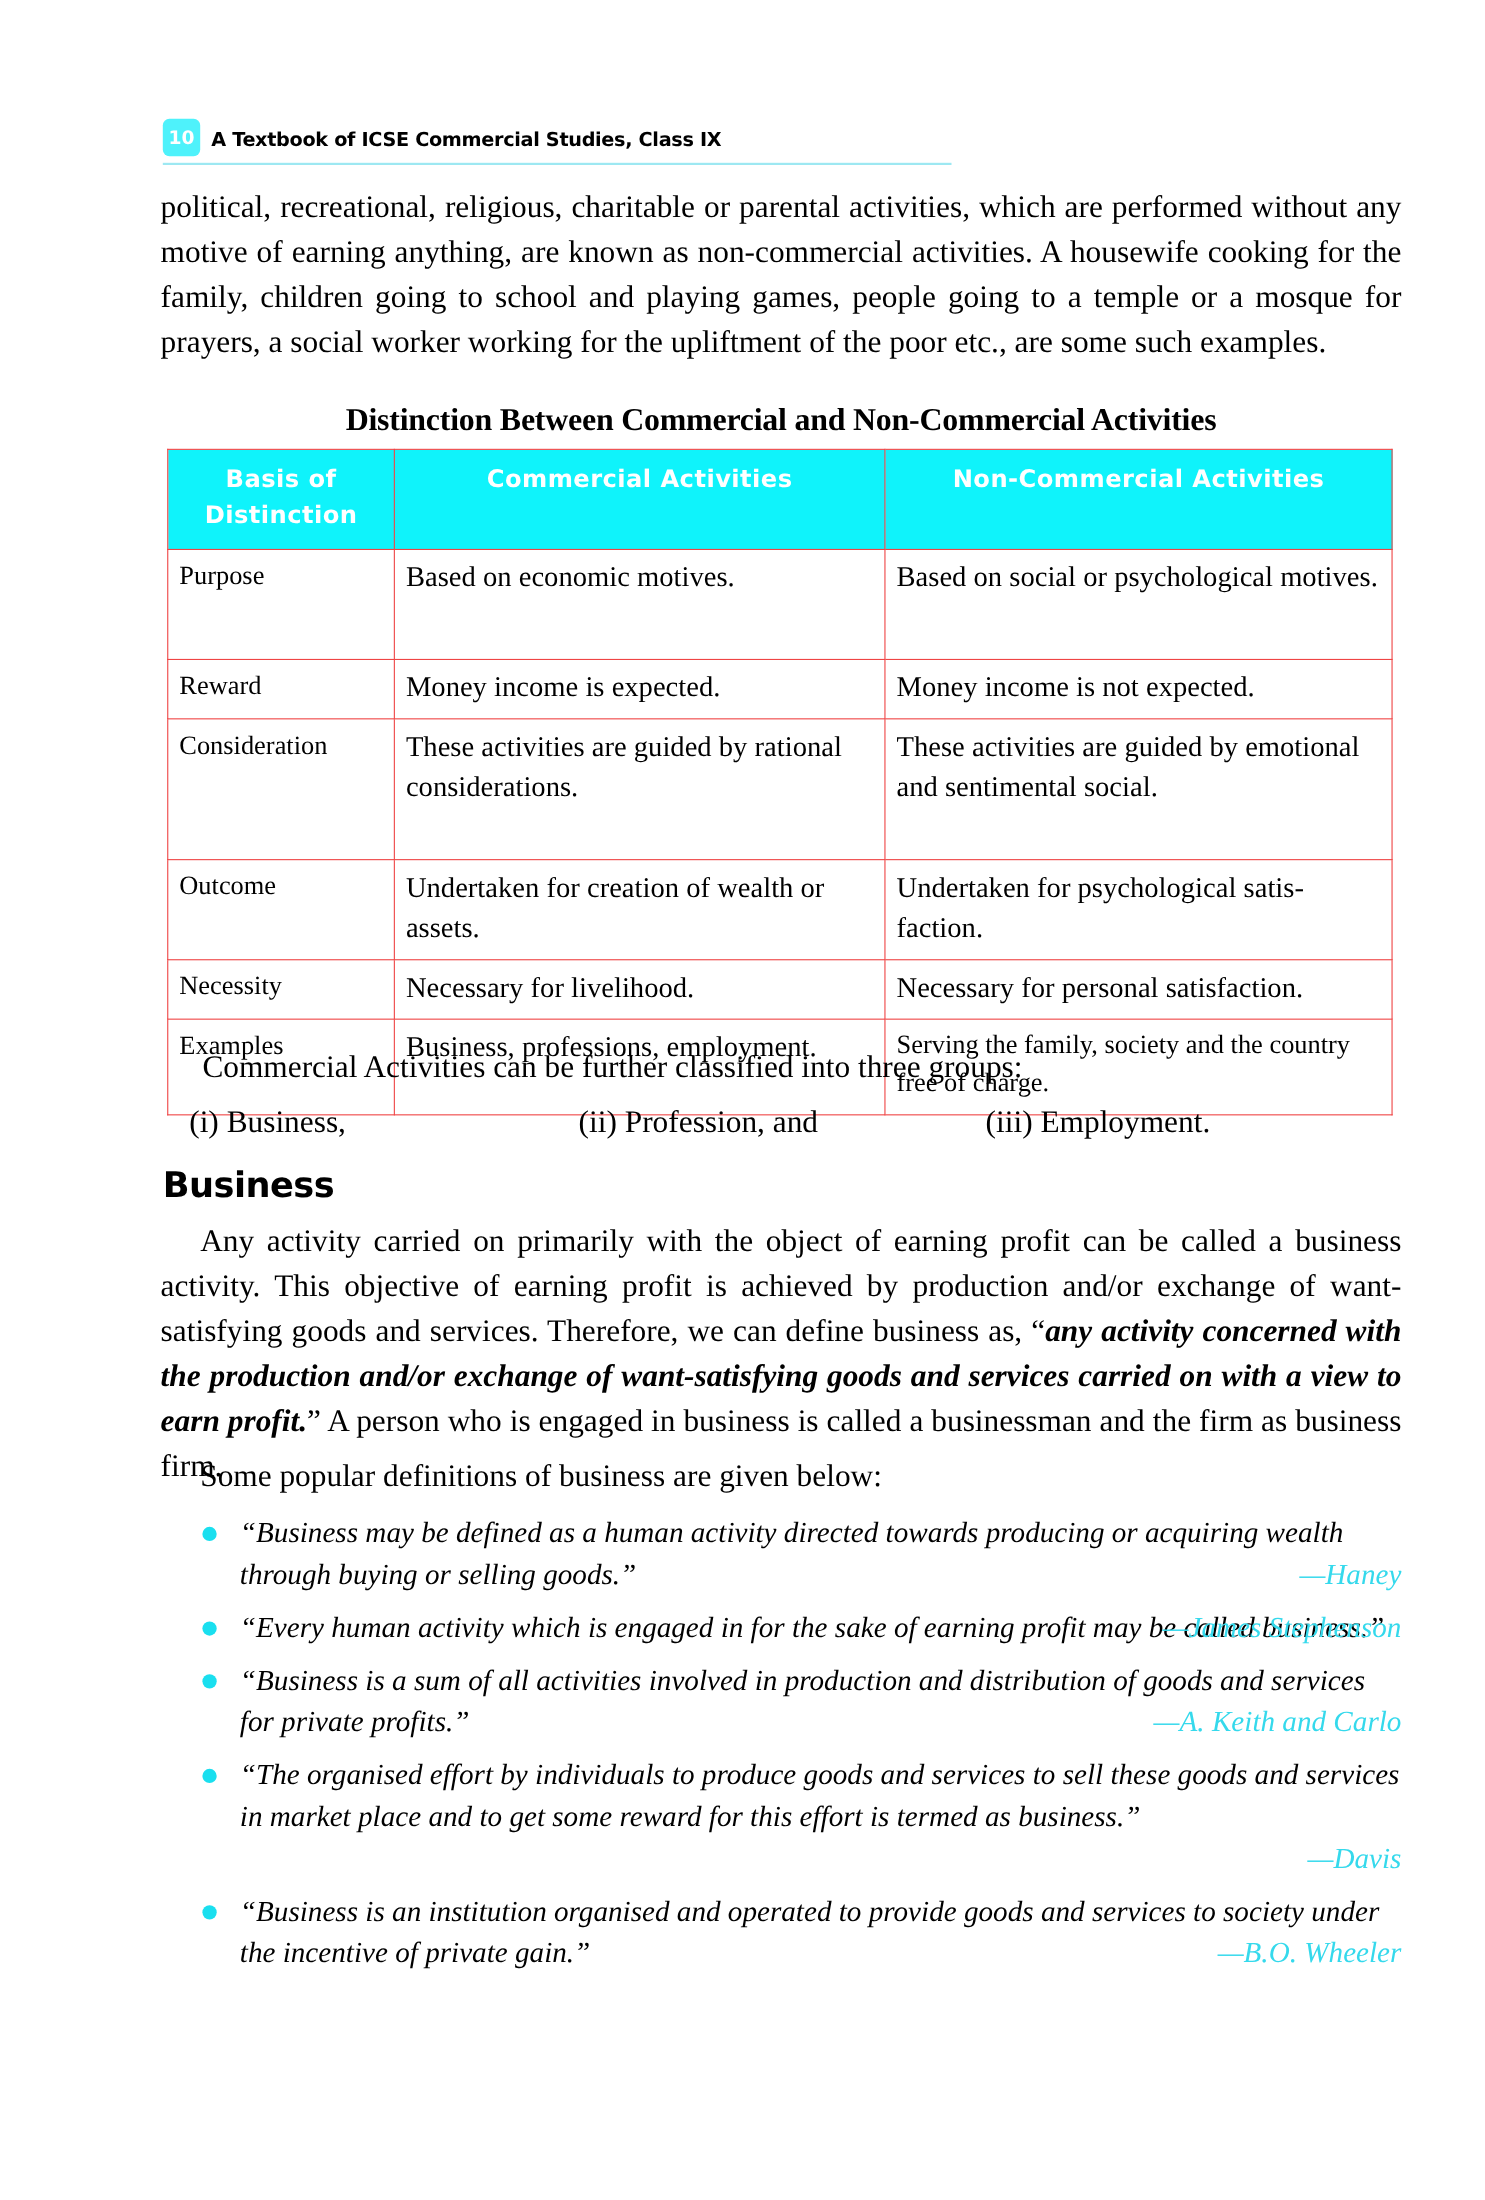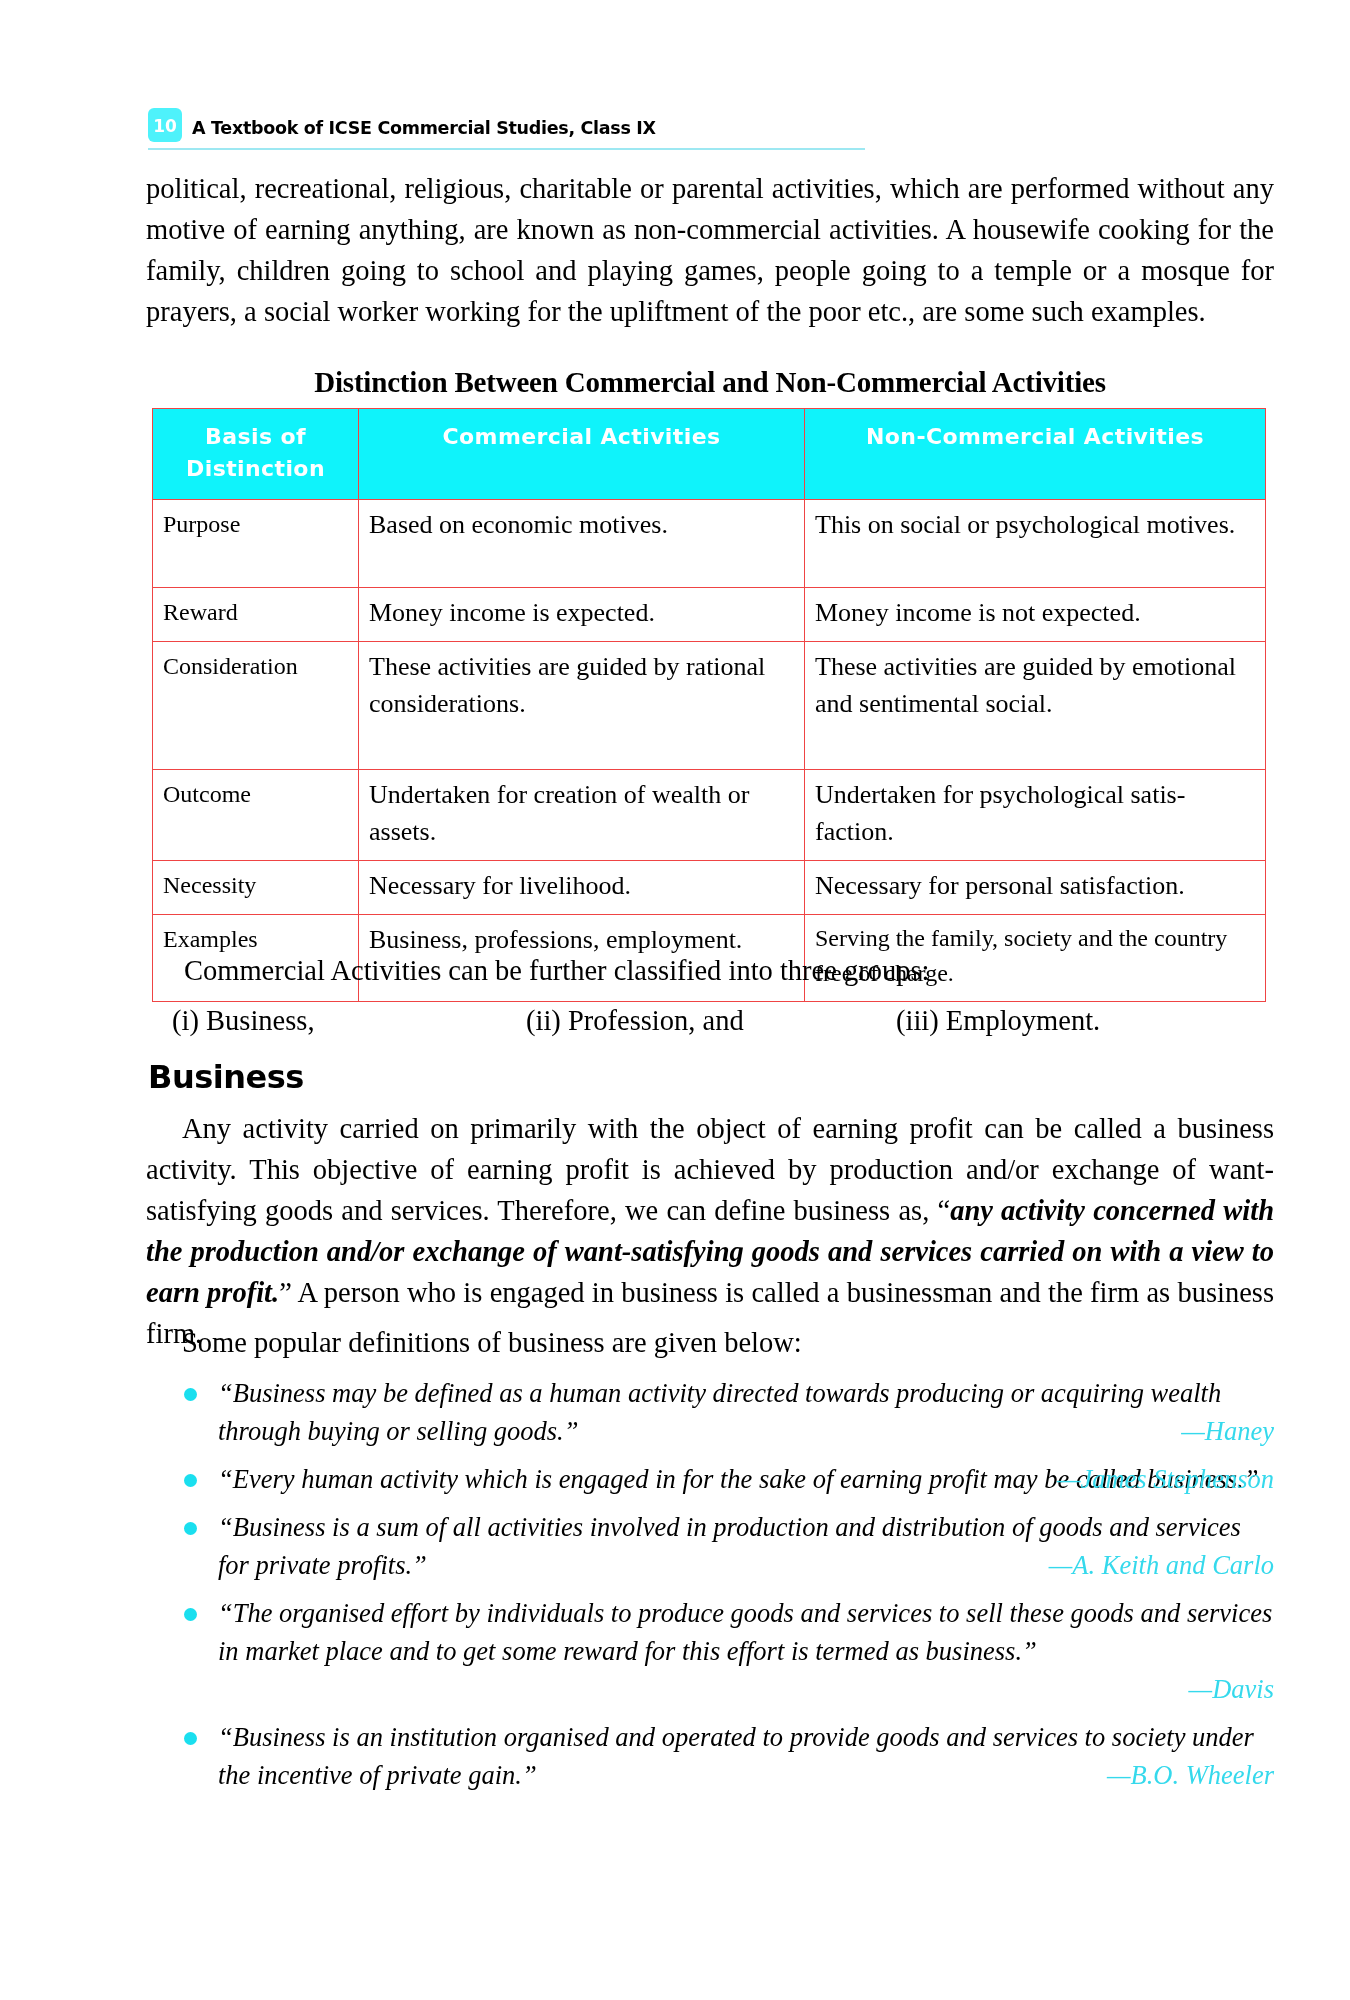--- a/index.html
+++ b/index.html
@@ -116,21 +116,21 @@
   .col-comm { width: 446px; }
   .col-noncomm { width: 461px; }
 
   .dist-table td {
     font-size: 26px;
     line-height: 37px;
   }
   .dist-table td.basis-cell { font-size: 24px; }
   .dist-table td.small-cell { font-size: 24px; line-height: 35px; }
 
-  .tr-purpose td { height: 88px; }
+  .tr-purpose td { height: 100px; }
   .tr-reward td { height: 48px; }
   .tr-consideration td { height: 128px; }
   .tr-outcome td { height: 88px; margin-left: 36px; }
   .tr-necessity td { height: 48px; }
   .tr-examples td { height: 80px; }
 
   
   .after-table {
     position: absolute;
     left: 146px;
@@ -237,21 +237,21 @@
       <tr>
         <th class="col-basis">Basis of Distinction</th>
         <th>Commercial Activities</th>
         <th>Non-Commercial Activities</th>
       </tr>
     </thead>
     <tbody>
       <tr class="tr-purpose">
         <td class="basis-cell">Purpose</td>
         <td>Based on economic motives.</td>
-        <td>This on social or psychological motives.</td>
+        <td>Based on social or psychological motives.</td>
       </tr>
       <tr class="tr-reward">
         <td class="basis-cell">Reward</td>
         <td>Money income is expected.</td>
         <td>Money income is not expected.</td>
       </tr>
       <tr class="tr-consideration">
         <td class="basis-cell">Consideration</td>
         <td>These activities are guided by rational considerations.</td>
         <td>These activities are guided by emotional and sentimental social.</td>

